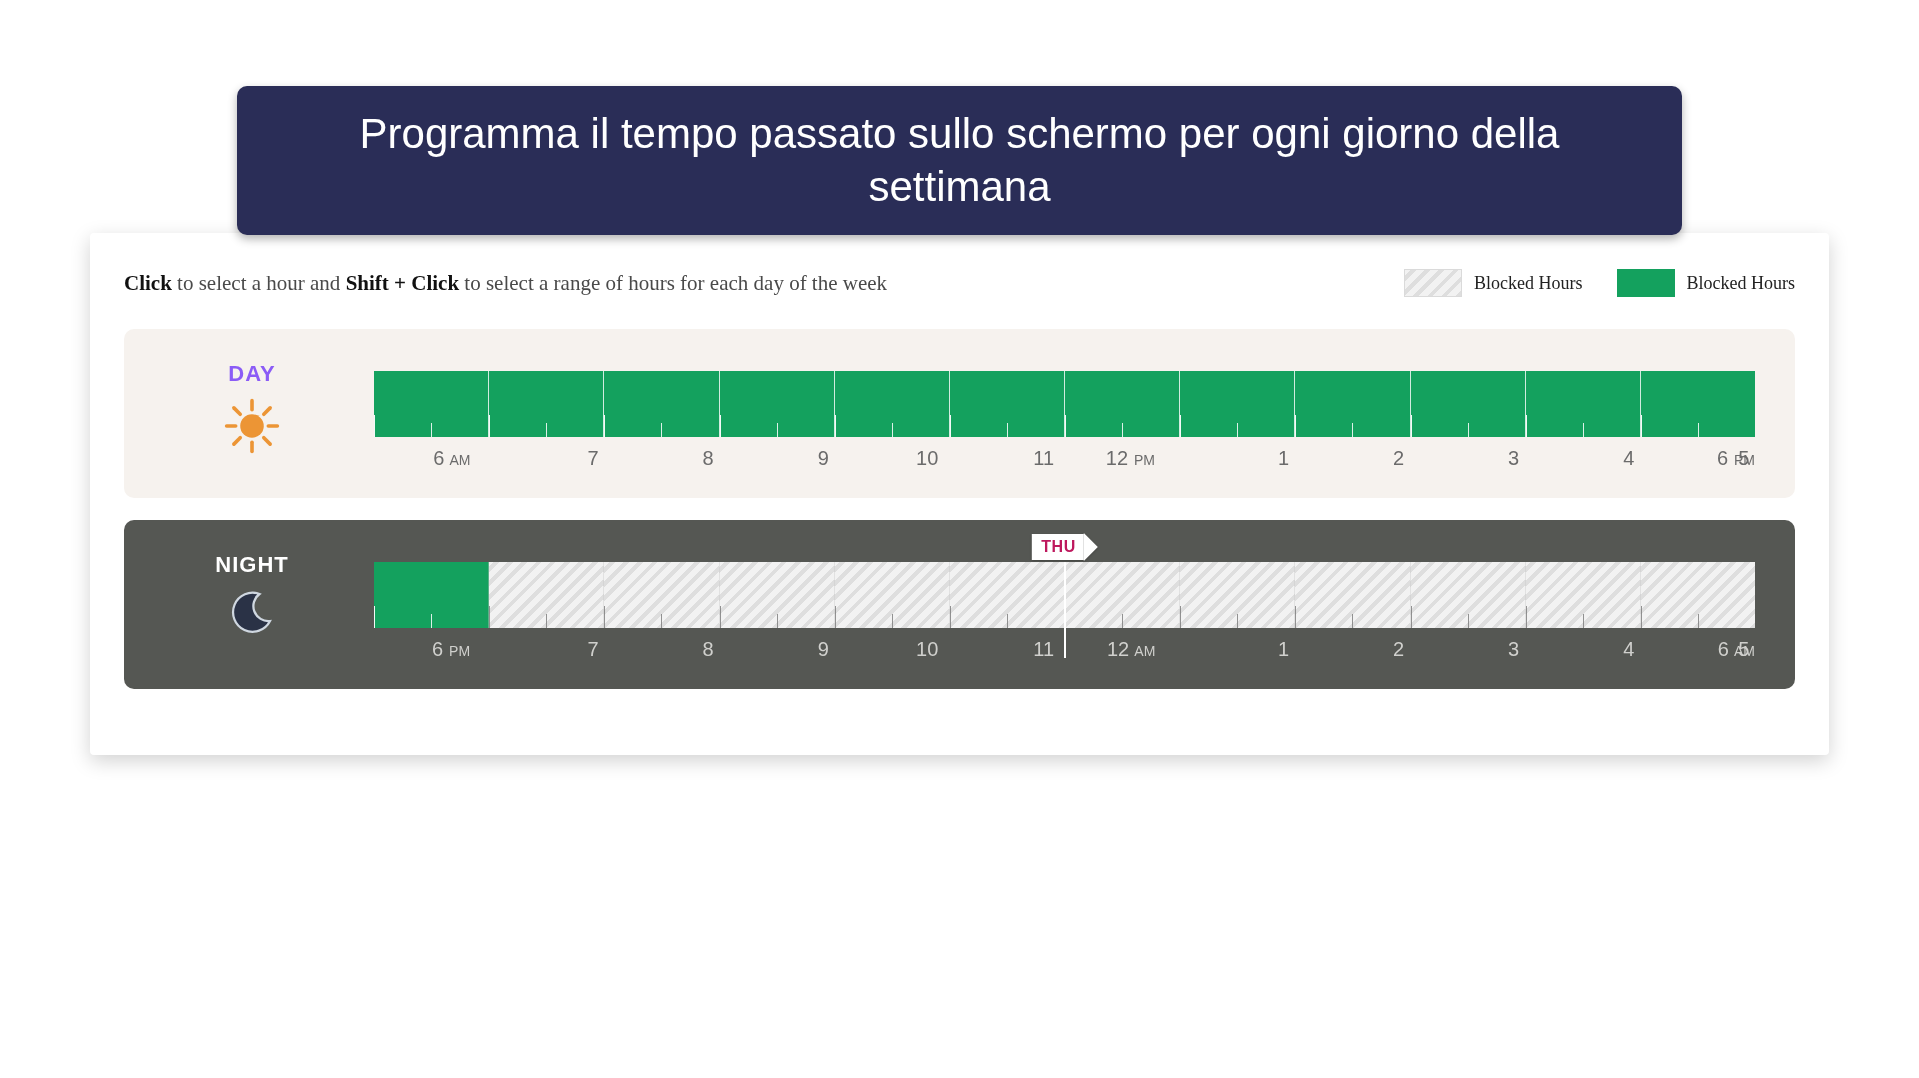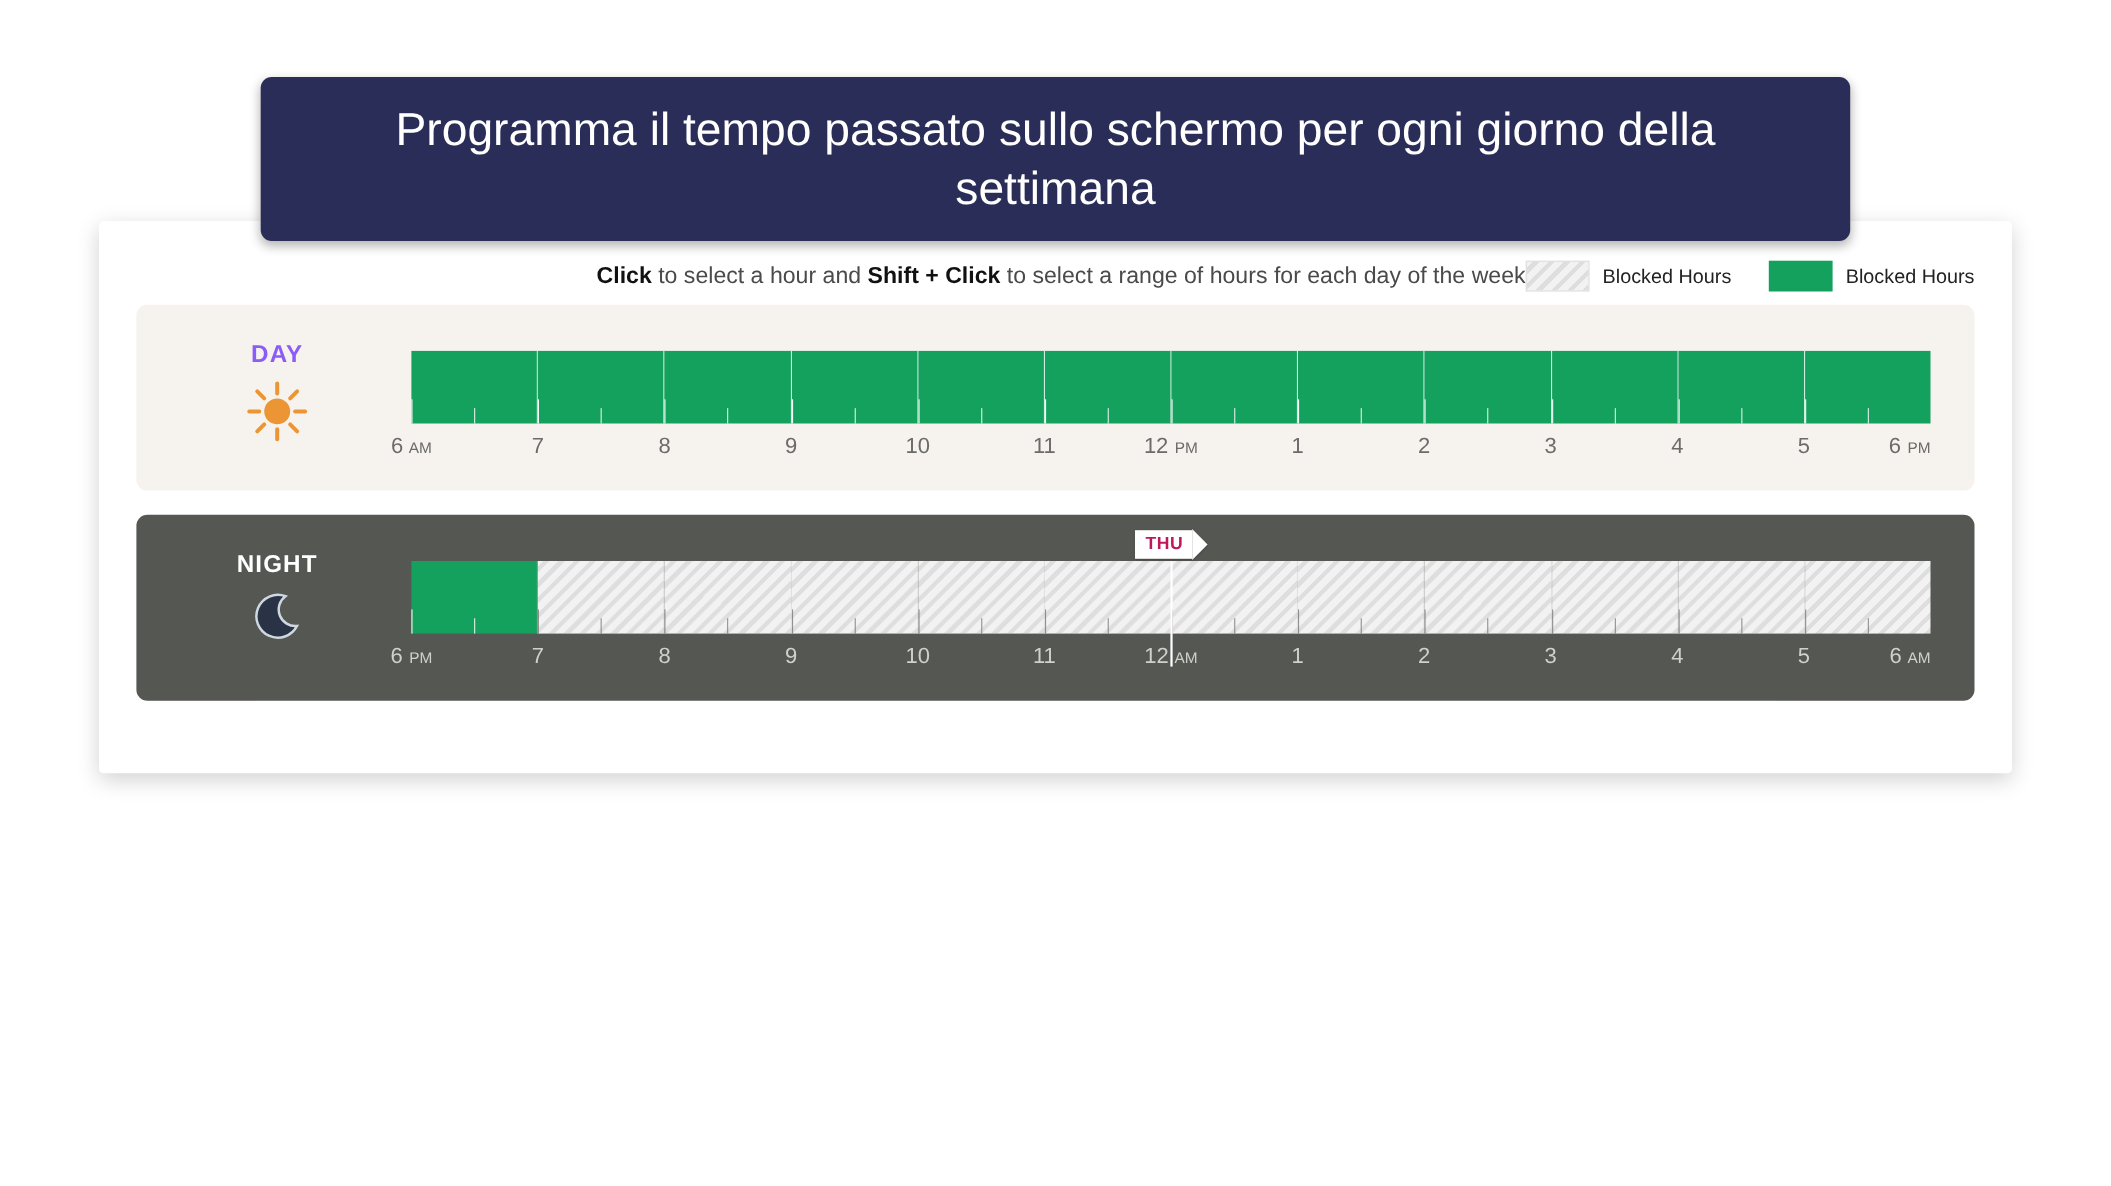--- a/index.html
+++ b/index.html
@@ -18,41 +18,42 @@
     position: relative;
   }
   .title-bar {
     background: #2a2d57;
     color: #ffffff;
     font-size: 42px;
     font-weight: 500;
     text-align: center;
     padding: 22px 80px;
     border-radius: 10px;
-    margin: 0 auto;
+    margin: 16px auto;
     width: 1445px;
     line-height: 1.25;
     position: relative;
     z-index: 2;
     box-shadow: 0 4px 10px rgba(0,0,0,0.3);
   }
   .panel {
     background: #ffffff;
     box-shadow: 0 6px 20px rgba(0,0,0,0.18);
     border-radius: 4px;
     margin-top: -18px;
     padding: 36px 34px 44px 34px;
     position: relative;
     z-index: 1;
   }
   .instructions-row {
     display: flex;
     align-items: center;
-    justify-content: flex-end;
-    margin-bottom: 12px;
+    justify-content: space-between;
+    margin-bottom: 32px;
+    font-family: Liberation Serif, serif;
   }
   .instructions {
     font-size: 21px;
     color: #4a4a4a;
   }
   .instructions b {
     color: #111;
     font-weight: 700;
   }
   .legend {
@@ -185,21 +186,21 @@
 
   .axis {
     display: flex;
     width: 100%;
     margin-top: 10px;
     font-size: 20px;
     position: relative;
   }
   .axis-item {
     position: relative;
-    text-align: left;
+    text-align: right;
     white-space: nowrap;
   }
   .axis-item.main { flex: 1; }
   .axis-item.end  { flex: 0 0 auto; position: absolute; right: 0; }
   .axis-item .num {
     display: inline-block;
     transform: translateX(-50%);
   }
   .axis-item.end .num { transform: translateX(0); }
   .sched-day .axis-item { color: #6b6b6b; }

